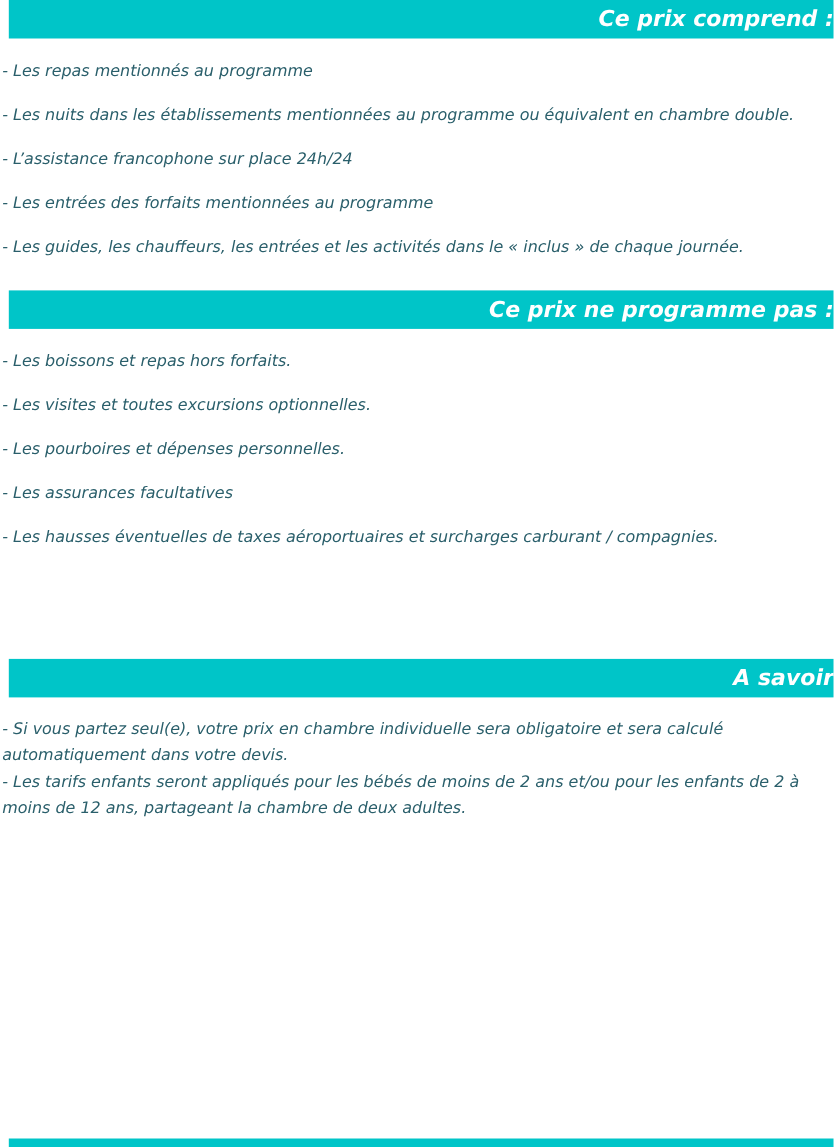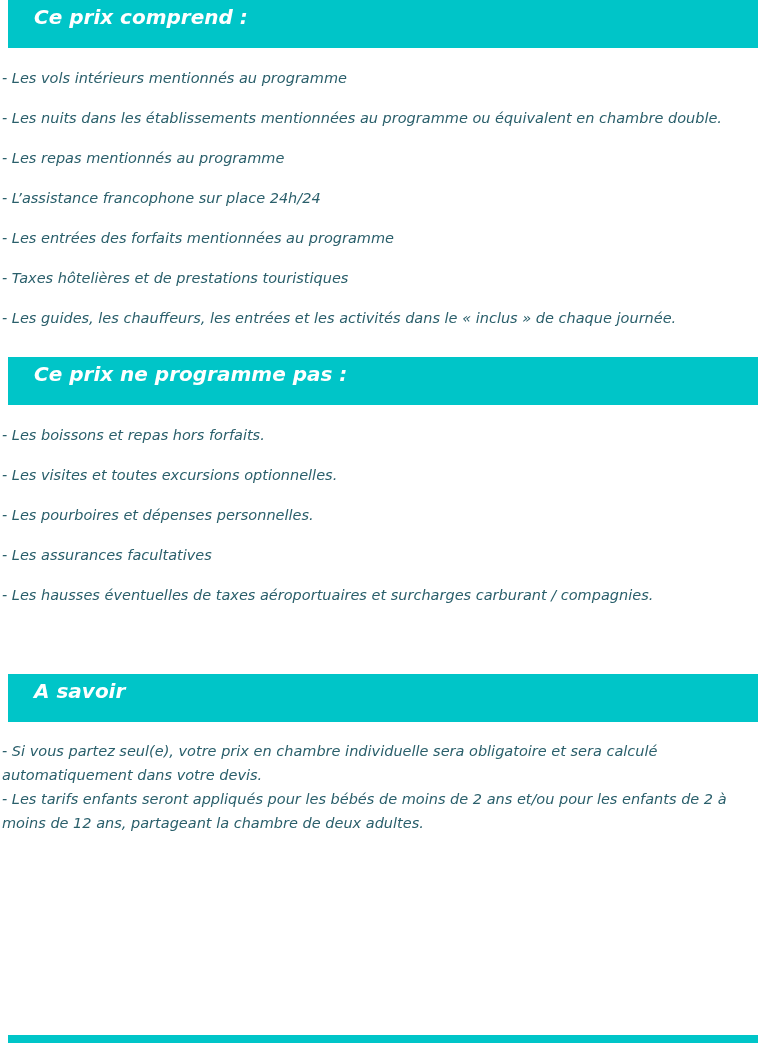--- a/index.html
+++ b/index.html
@@ -9,39 +9,40 @@
     width: 758px;
     height: 1043px;
     background: #ffffff;
     font-family: "DejaVu Sans", "Liberation Sans", sans-serif;
     font-style: italic;
     color: #2a5f6b;
     overflow: hidden;
   }
   .section-bar {
     margin-left: 8px;
-    height: 48px;
+    height: 35px;
     line-height: 35px;
     background: #00c5c8;
     color: #ffffff;
     font-weight: bold;
     font-size: 20px;
     padding-left: 26px;
     white-space: nowrap;
+    text-align: right;
   }
   .item-list {
     padding: 22px 10px 0 2px;
   }
   .list-item {
     font-size: 14.5px;
     line-height: 17px;
     margin: 0 0 23px 0;
   }
   .bar-excludes { margin-top: 30px; }
-  .bar-notes    { margin-top: 70px; }
+  .bar-notes    { margin-top: 101px; }
   .notes-body {
     padding: 17px 10px 0 2px;
     font-style: italic;
   }
   .note-paragraph {
     font-size: 14.5px;
     line-height: 24px;
     margin: 0;
   }
   .bottom-bar {
@@ -55,26 +56,24 @@
 </style>
 </head>
 <body>
 
 <div class="page">
 
   <div class="section-bar">
     <span>Ce prix comprend :</span>
   </div>
   <div class="item-list">
-    <p class="list-item">- Les vols intérieurs mentionnés au programme</p>
+    <p class="list-item">- Les repas mentionnés au programme</p>
     <p class="list-item">- Les nuits dans les établissements mentionnées au programme ou équivalent en chambre double.</p>
-    <p class="list-item">- Les repas mentionnés au programme</p>
     <p class="list-item">- L’assistance francophone sur place 24h/24</p>
     <p class="list-item">- Les entrées des forfaits mentionnées au programme</p>
-    <p class="list-item">- Taxes hôtelières et de prestations touristiques</p>
     <p class="list-item">- Les guides, les chauffeurs, les entrées et les activités dans le « inclus » de chaque journée.</p>
   </div>
 
   <div class="section-bar bar-excludes">
     <span>Ce prix ne programme pas :</span>
   </div>
   <div class="item-list">
     <p class="list-item">- Les boissons et repas hors forfaits.</p>
     <p class="list-item">- Les visites et toutes excursions optionnelles.</p>
     <p class="list-item">- Les pourboires et dépenses personnelles.</p>

